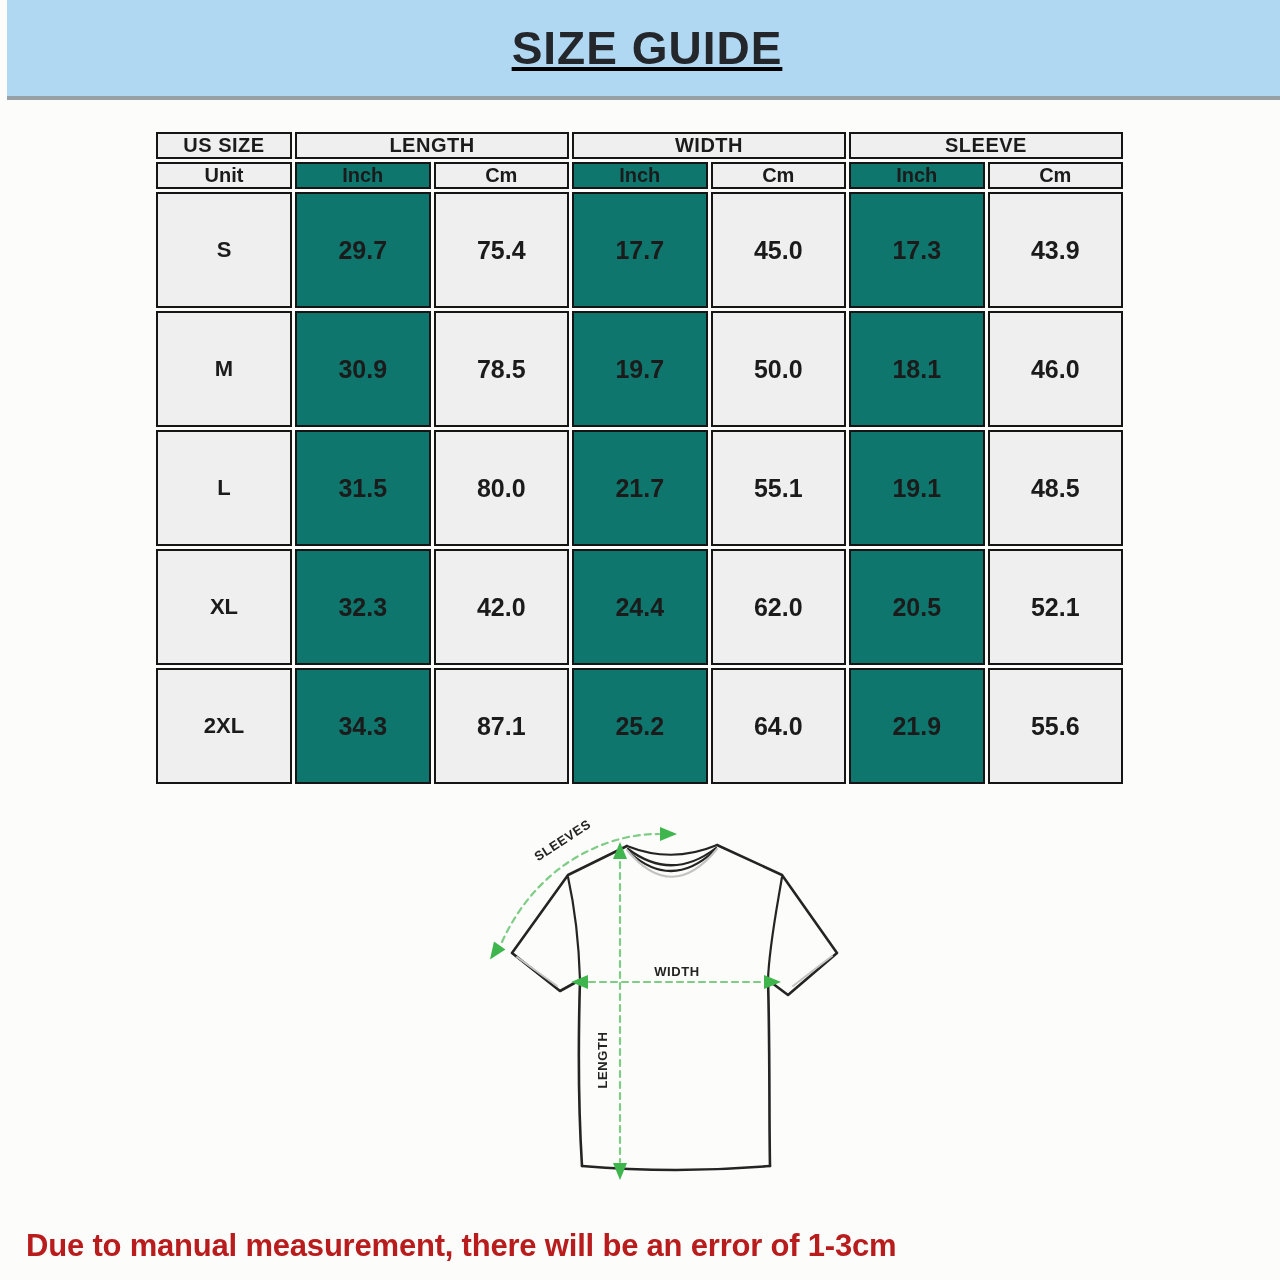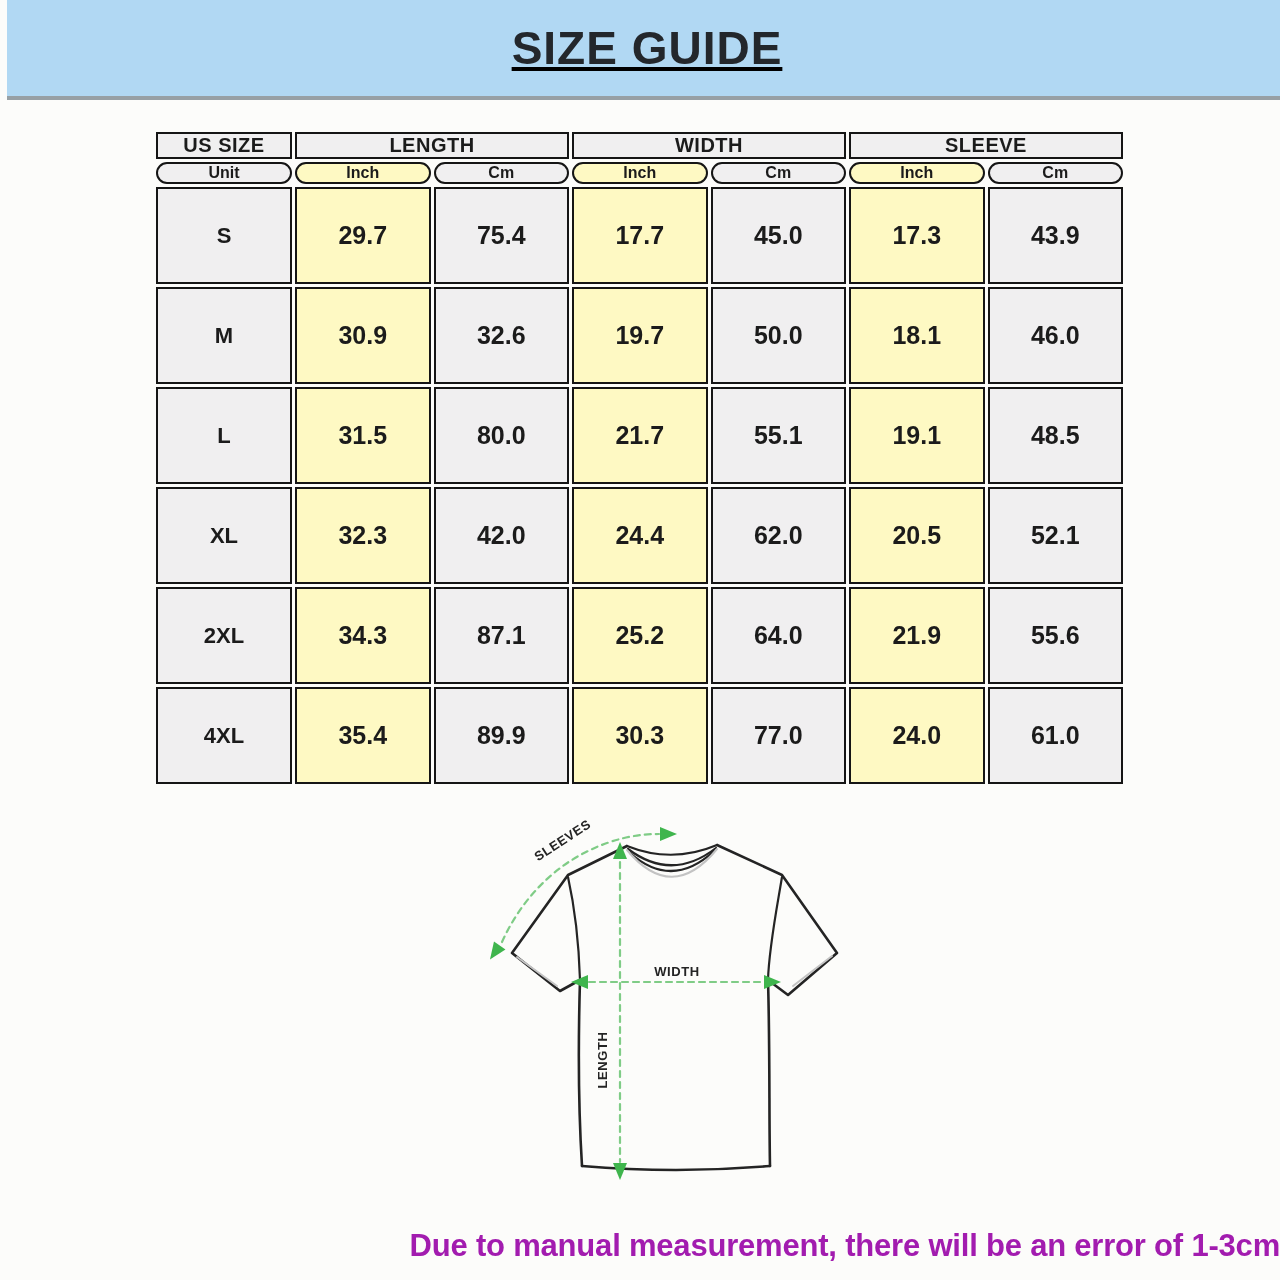--- a/index.html
+++ b/index.html
@@ -21,38 +21,38 @@
   table.size-table{
     position:absolute;left:153px;top:129px;width:973px;height:658px;
     border-collapse:separate;border-spacing:3px;table-layout:fixed;
   }
   table.size-table col.size-col{width:136px;}
   table.size-table td,table.size-table th{
     border:2.5px solid #151515;text-align:center;vertical-align:middle;
     padding:0;color:#1b1b1b;font-weight:bold;
   }
   .g{background:#f0eff0;}
-  .w{background:#fef9c3;}
+  .w{background:#0f766e;}
   .group-row th{font-size:20px;letter-spacing:.5px;}
-  .unit-row td{font-size:16px;border-radius:11px;}
+  .unit-row td{font-size:20px;}
   td.size{font-size:22px;}
   td.val{font-size:25px;font-weight:bold;}
   
   .tshirt-wrap{position:absolute;left:430px;top:798px;width:460px;height:400px;}
   .tshirt-wrap svg{display:block;width:100%;height:100%;}
   .shirt-line{fill:none;stroke:#242424;stroke-width:2.6;stroke-linecap:round;stroke-linejoin:round;}
   .shirt-line.thin{stroke-width:2.2;}
   .seam{fill:none;stroke:#c3c3c3;stroke-width:2;stroke-linecap:round;}
   .dash{fill:none;stroke-width:2.2;stroke-dasharray:6 5;stroke-linecap:round;}
   .diagram-label{font-family:"Liberation Sans",sans-serif;font-weight:bold;font-size:13px;fill:#242424;letter-spacing:.6px;}
   
   .footnote{
     position:absolute;left:0;top:1228px;width:100%;box-sizing:border-box;
-    padding-left:58px;text-align:right;
-    font-size:31px;font-weight:bold;color:#a21caf;letter-spacing:-.2px;
+    padding-left:26px;text-align:left;
+    font-size:31px;font-weight:bold;color:#b91c1c;letter-spacing:-.2px;
   }
 </style>
 </head>
 <body>
 
 <div class="banner">
   <h1>SIZE GUIDE</h1>
 </div>
 
 <table class="size-table">
@@ -88,21 +88,21 @@
         <td class="val w">29.7</td>
         <td class="val g">75.4</td>
         <td class="val w">17.7</td>
         <td class="val g">45.0</td>
         <td class="val w">17.3</td>
         <td class="val g">43.9</td>
       </tr>
       <tr>
         <td class="g size">M</td>
         <td class="val w">30.9</td>
-        <td class="val g">32.6</td>
+        <td class="val g">78.5</td>
         <td class="val w">19.7</td>
         <td class="val g">50.0</td>
         <td class="val w">18.1</td>
         <td class="val g">46.0</td>
       </tr>
       <tr>
         <td class="g size">L</td>
         <td class="val w">31.5</td>
         <td class="val g">80.0</td>
         <td class="val w">21.7</td>
@@ -120,29 +120,20 @@
         <td class="val g">52.1</td>
       </tr>
       <tr>
         <td class="g size">2XL</td>
         <td class="val w">34.3</td>
         <td class="val g">87.1</td>
         <td class="val w">25.2</td>
         <td class="val g">64.0</td>
         <td class="val w">21.9</td>
         <td class="val g">55.6</td>
-      </tr>
-      <tr>
-        <td class="g size">4XL</td>
-        <td class="val w">35.4</td>
-        <td class="val g">89.9</td>
-        <td class="val w">30.3</td>
-        <td class="val g">77.0</td>
-        <td class="val w">24.0</td>
-        <td class="val g">61.0</td>
       </tr>
     </tbody>
 </table>
 
 <div class="tshirt-wrap">
   <svg viewBox="0 0 460 400">
 
     <g>
       <path class="shirt-line" d="M197,48 L138,77 L82,155 L130,193 L150,182 C148,250 149,320 152,368"></path>
       <path class="shirt-line" d="M287,47 L352,77 L407,155 L358,197 L338,182 C340,250 339,320 340,368"></path>

